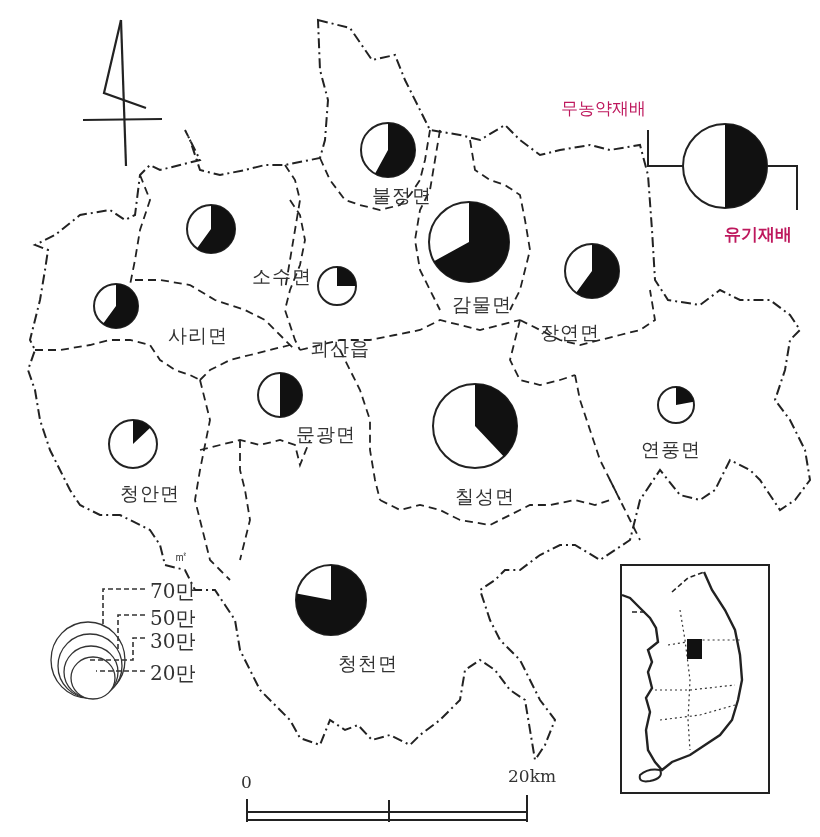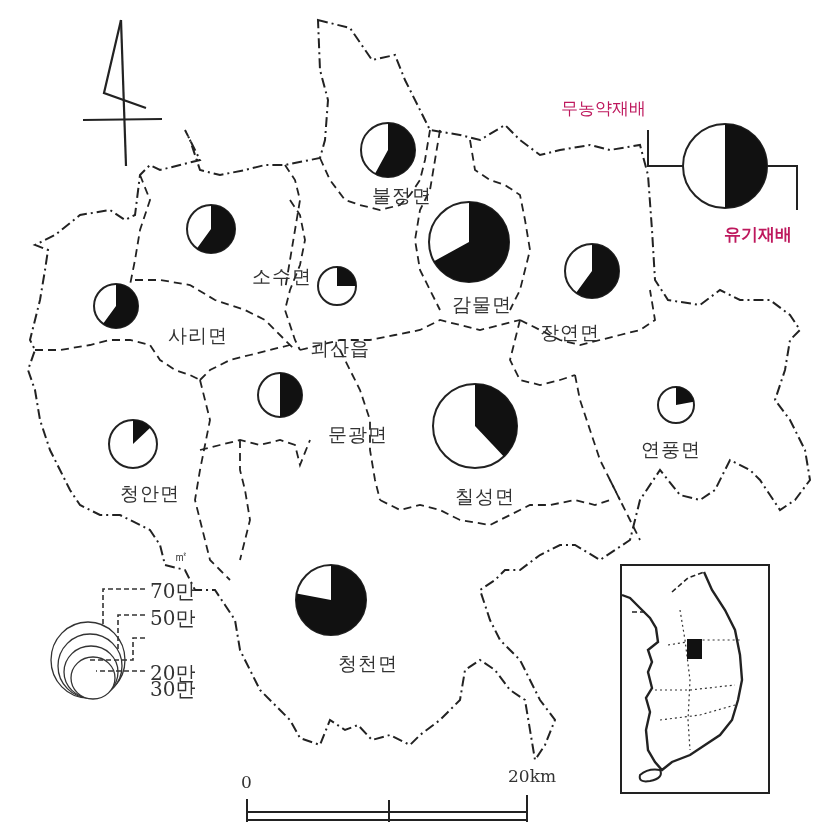--- a/index.html
+++ b/index.html
@@ -134,29 +134,29 @@
     <path d="M640,775 Q648,768 660,770 Q664,778 650,781 Q638,783 640,775 Z" fill="none" stroke="#222" stroke-width="2"></path>
   </g>
 </svg>
 
 <div class="lbl" style="left:372px;top:183px;">불정면</div>
 <div class="lbl" style="left:213px;top:264px;margin-left:39px;">소수면</div>
 <div class="lbl" style="left:310px;top:312px;margin-top:24px;">괴산읍</div>
 <div class="lbl" style="left:140px;top:323px;margin-left:28px;">사리면</div>
 <div class="lbl" style="left:452px;top:292px;">감물면</div>
 <div class="lbl" style="left:540px;top:320px;">장연면</div>
-<div class="lbl" style="left:296px;top:422px;margin-left:32px;">문광면</div>
+<div class="lbl" style="left:296px;top:422px;">문광면</div>
 <div class="lbl" style="left:120px;top:481px;text-align:right;">청안면</div>
 <div class="lbl" style="left:455px;top:484px;">칠성면</div>
 <div class="lbl" style="left:641px;top:437px;">연풍면</div>
 <div class="lbl" style="left:338px;top:651px;">청천면</div>
 
 <div class="legend-txt" style="left:561px;top:97px;">무농약재배</div>
 <div class="legend-txt" style="left:724px;top:223px;font-weight:bold;">유기재배</div>
 
 <div class="size-lbl" style="left:174px;top:548px;font-size:14px;">㎡</div>
 <div class="size-lbl" style="left:150px;top:578px;">70만</div>
 <div class="size-lbl" style="left:150px;top:605px;">50만</div>
-<div class="size-lbl" style="left:150px;top:628px;margin-top:48px;">30만</div>
+<div class="size-lbl" style="left:150px;top:628px;">30만</div>
 <div class="size-lbl" style="left:150px;top:660px;">20만</div>
 
 <div class="scale-lbl" style="left:241px;top:772px;">0</div>
 <div class="scale-lbl" style="left:508px;top:766px;">20km</div>
 
 </body></html>

